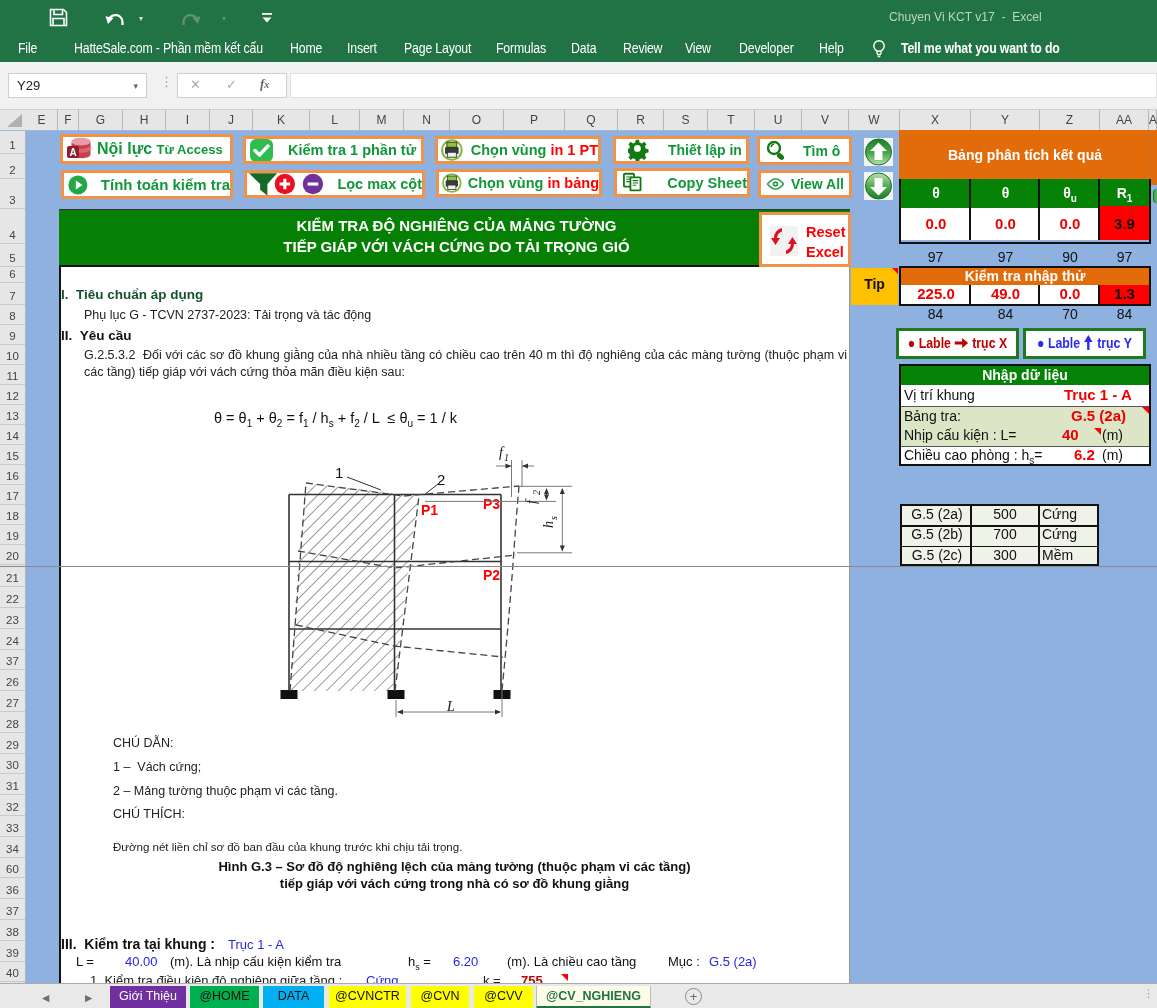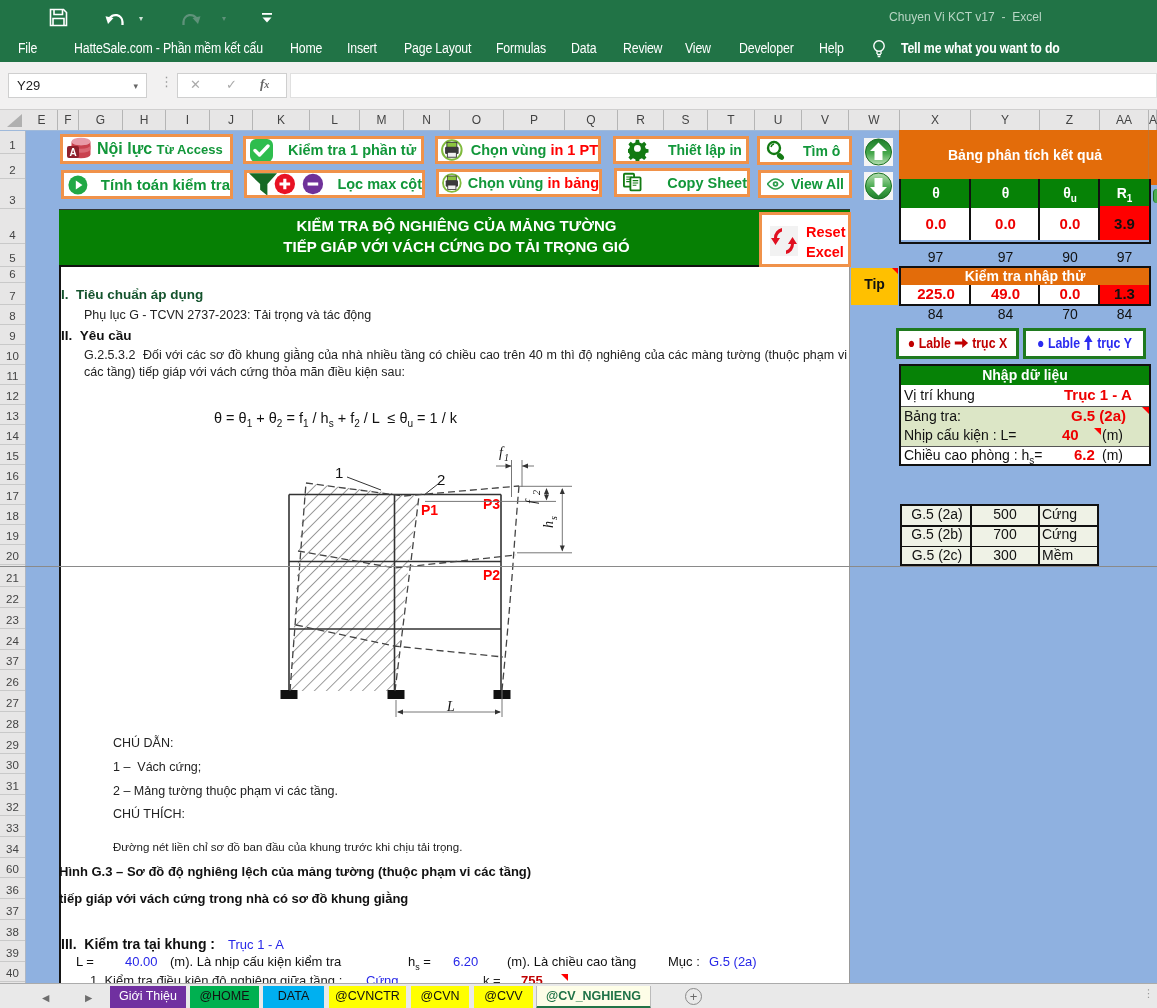--- a/index.html
+++ b/index.html
@@ -283,21 +283,21 @@
     <div class="abs" style="left:61px;top:287px;font-size:13.5px;font-weight:bold;color:#14532d;">I.&nbsp;&nbsp;Tiêu chuẩn áp dụng</div>
     <div class="abs" style="left:84px;top:308px;font-size:12.5px;color:#222;">Phụ lục G - TCVN 2737-2023: Tải trọng và tác động</div>
     <div class="abs" style="left:61px;top:328px;font-size:13.5px;font-weight:bold;color:#111;">II.&nbsp;&nbsp;Yêu cầu</div>
     <div class="abs" style="left:84px;top:347px;width:763px;font-size:12.5px;color:#222;text-align:justify;line-height:17px;">G.2.5.3.2&nbsp; Đối với các sơ đồ khung giằng của nhà nhiều tầng có chiều cao trên 40 m thì độ nghiêng của các màng tường (thuộc phạm vi các tầng) tiếp giáp với vách cứng thỏa mãn điều kiện sau:</div>
     <div class="abs" style="left:214px;top:410px;font-size:14.5px;color:#111;">θ = θ<sub style="font-size:10px;">1</sub> + θ<sub style="font-size:10px;">2</sub> = f<sub style="font-size:10px;">1</sub> / h<sub style="font-size:10px;">s</sub> + f<sub style="font-size:10px;">2</sub> / L &nbsp;≤ θ<sub style="font-size:10px;">u</sub> = 1 / k</div>
     <div class="abs" style="left:113px;top:736px;font-size:12.5px;color:#222;">CHÚ DẪN:</div>
     <div class="abs" style="left:113px;top:760px;font-size:12.5px;color:#222;">1 –&nbsp; Vách cứng;</div>
     <div class="abs" style="left:113px;top:784px;font-size:12.5px;color:#222;">2 – Mảng tường thuộc phạm vi các tầng.</div>
     <div class="abs" style="left:113px;top:807px;font-size:12.5px;color:#222;">CHÚ THÍCH:</div>
     <div class="abs" style="left:113px;top:829px;font-size:11.5px;color:#222;margin-top:12px;">Đường nét liền chỉ sơ đồ ban đầu của khung trước khi chịu tải trọng.</div>
-    <div class="abs" style="left:59px;top:858px;width:791px;text-align:left;font-size:13px;font-weight:bold;color:#111;line-height:27px;">Hình G.3 – Sơ đồ độ nghiêng lệch của mảng tường (thuộc phạm vi các tầng)<br>tiếp giáp với vách cứng trong nhà có sơ đồ khung giằng</div>
+    <div class="abs" style="left:59px;top:858px;width:791px;text-align:center;font-size:13px;font-weight:bold;color:#111;line-height:17px;">Hình G.3 – Sơ đồ độ nghiêng lệch của mảng tường (thuộc phạm vi các tầng)<br>tiếp giáp với vách cứng trong nhà có sơ đồ khung giằng</div>
     <div class="abs" style="left:61px;top:936px;font-size:14px;color:#111;font-weight:bold;">III.&nbsp; Kiểm tra tại khung :</div>
     <div class="abs" style="left:228px;top:937px;font-size:13px;color:#2727E8;">Trục 1 - A</div>
     <div class="abs" style="left:76px;top:954px;font-size:13px;color:#111;">L =</div>
     <div class="abs" style="left:125px;top:954px;font-size:13px;color:#2727E8;">40.00</div>
     <div class="abs" style="left:170px;top:954px;font-size:13px;color:#111;">(m). Là nhịp cấu kiện kiểm tra</div>
     <div class="abs" style="left:408px;top:954px;font-size:13px;color:#111;">h<sub style="font-size:9px;">s</sub> =</div>
     <div class="abs" style="left:453px;top:954px;font-size:13px;color:#2727E8;">6.20</div>
     <div class="abs" style="left:507px;top:954px;font-size:13px;color:#111;">(m). Là chiều cao tầng</div>
     <div class="abs" style="left:668px;top:954px;font-size:13px;color:#111;">Mục :</div>
     <div class="abs" style="left:709px;top:954px;font-size:13px;color:#2727E8;">G.5 (2a)</div>

